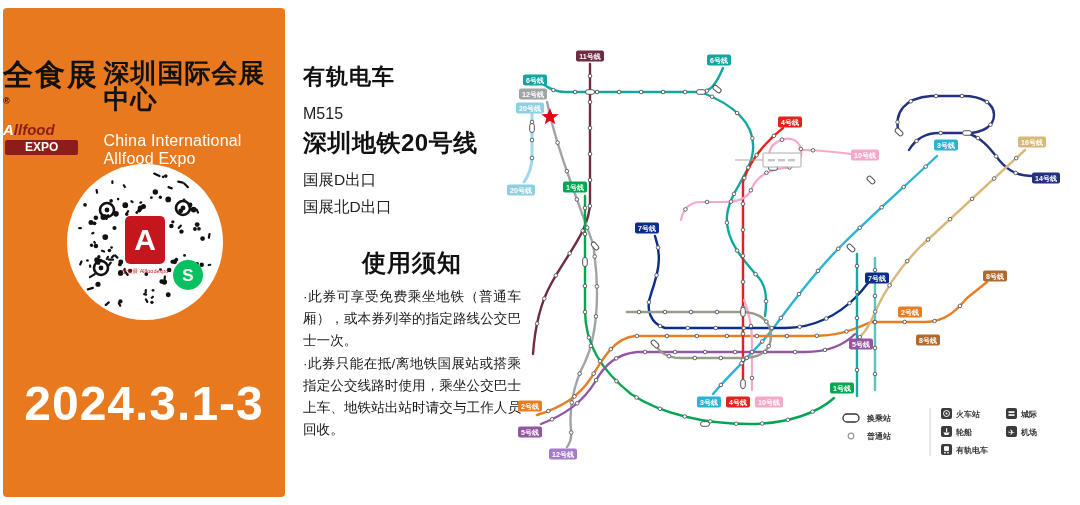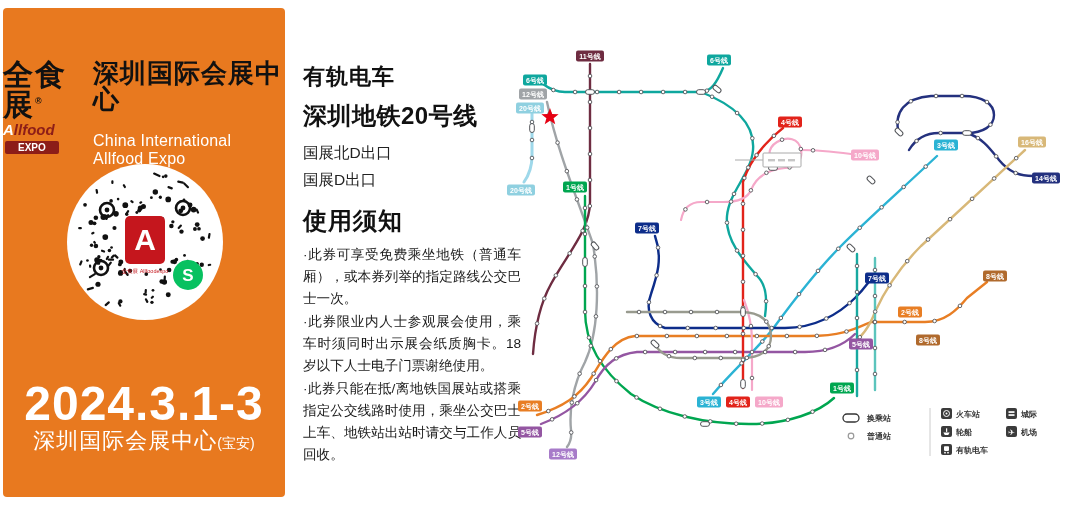--- a/index.html
+++ b/index.html
@@ -12,37 +12,37 @@
     position:absolute; left:3px; top:8px; width:282px; height:489px;
     background:#E8791F; border-radius:4px; color:#fff;
   }
   .logo-row { position:absolute; top:52px; left:0; width:100%; display:flex; justify-content:center; align-items:flex-start; gap:2px; }
   .logo-left { text-align:left; }
   .logo-cn { font-size:30px; font-weight:bold; color:#111; letter-spacing:2px; line-height:1; }
   .logo-reg { font-size:9px; vertical-align:super; color:#111; }
   .logo-en { font-size:15px; font-weight:bold; font-style:italic; line-height:1.1; margin-top:2px; }
   .logo-en .a { color:#fff; }
   .logo-en .rest { color:#8C1D18; }
-  .logo-expo { display:inline-block; background:#8C1D18; color:#fff; font-size:10px; font-style:normal; font-weight:bold; padding:1px 13px; border-radius:2px; margin-left:2px; vertical-align:1px; }
+  .logo-expo { display:inline-block; background:#8C1D18; color:#fff; font-size:12px; font-style:normal; font-weight:bold; padding:1px 20px; border-radius:2px; margin-left:2px; vertical-align:1px; }
   .logo-right { text-align:left; }
   .logo-right-cn { font-size:26px; font-weight:bold; color:#111; letter-spacing:1px; line-height:1; }
   .logo-right-en { font-size:16px; color:#fff; margin-top:20px; letter-spacing:.2px; }
 
   .qr-wrap { position:absolute; left:64px; top:156px; width:156px; height:156px; }
   .date { position:absolute; top:368px; width:100%; text-align:center; font-size:48px; font-weight:bold; letter-spacing:1px; }
   .venue { position:absolute; top:418px; width:100%; text-align:center; font-size:22px; letter-spacing:1px; }
   .venue small { font-size:14px; letter-spacing:0; }
 
   
   .info { position:absolute; left:303px; top:62px; width:218px; color:#111; }
   .info h2 { font-size:22px; font-weight:bold; letter-spacing:1px; }
   .info .routes { margin-top:8px; font-size:16px; line-height:1.7; color:#222; }
   .info .metro-title { font-size:24px; font-weight:bold; letter-spacing:.5px; }
   .info .metro-lines { margin-top:8px; font-size:15.5px; line-height:1.72; color:#222; }
-  .info .notice-title { margin-top:12px; font-size:24px; font-weight:bold; letter-spacing:1px; }
+  .info .notice-title { margin-top:26px; font-size:24px; font-weight:bold; letter-spacing:1px;text-align:center; }
   .info .notice { margin-top:7px; font-size:13.6px; line-height:1.62; color:#1a1a1a; text-align:justify; }
   .info .notice div { margin-bottom:1px; }
 
   
   .map { position:absolute; left:505px; top:10px; width:575px; height:480px; }
 </style>
 </head>
 <body>
 
 <div class="stage">
@@ -178,38 +178,37 @@
           <circle cx="34" cy="104" r="2.4" fill="#111"></circle>
           <rect x="58" y="52" width="40" height="48" rx="5" fill="#C5161D"></rect>
           <text x="78" y="86" text-anchor="middle" font-size="30" font-weight="bold" fill="#fff">A</text>
           <text x="78" y="109" text-anchor="middle" font-size="5.5" fill="#C5161D">全食展 Allfoodexpo</text>
           <circle cx="121" cy="111" r="15" fill="#07C160"></circle>
           <text x="121" y="117" text-anchor="middle" font-size="17" font-weight="bold" fill="#fff">S</text>
         </svg>
     </div>
 
     <div class="date">2024.3.1-3</div>
-    <div class="venue"><span>深圳国际会展中心</span><small>(宝安)</small></div>
   </div>
 
   <div class="info">
     <h2>有轨电车</h2>
     <div class="routes">
+        <div>M515</div>
       </div>
 
     <div class="metro-title">深圳地铁20号线</div>
     <div class="metro-lines">
+        <div>国展D出口</div>
         <div>国展北D出口</div>
-        <div>国展D出口</div>
       </div>
 
     <div class="notice-title">使用须知</div>
     <div class="notice">
         <div>·此券可享受免费乘坐地铁（普通车厢），或本券列举的指定路线公交巴士一次。</div>
-        <div>·此券限业内人士参观展会使用，乘车时须同时出示展会纸质胸卡。18岁以下人士电子门票谢绝使用。</div>
         <div>·此券只能在抵/离地铁国展站或搭乘指定公交线路时使用，乘坐公交巴士上车、地铁站出站时请交与工作人员回收。</div>
       </div>
   </div>
 
   <div class="map">
     <svg id="map-svg" width="575" height="480" viewBox="0 0 575 480">
         <path d="M 38,74 C 46,80 52,82 60,82 L 196,82 C 206,82 212,72 218,58" fill="none" stroke="#0FA79E" stroke-width="2.4" stroke-linecap="round" stroke-linejoin="round"></path>
         <path d="M 196,82 C 232,96 250,116 248,140 C 246,164 224,182 222,206 C 220,230 238,250 254,268 C 262,277 262,292 260,306" fill="none" stroke="#0FA79E" stroke-width="2.4" stroke-linecap="round" stroke-linejoin="round"></path>
         <path d="M 208,384 C 230,358 254,338 270,316 C 292,286 312,260 336,236 C 362,210 398,178 432,146" fill="none" stroke="#2BB3D4" stroke-width="2.4" stroke-linecap="round" stroke-linejoin="round"></path>
         <path d="M 85,54 L 85,192 C 85,220 62,244 46,274 C 36,292 30,316 28,344" fill="none" stroke="#6E2C41" stroke-width="2.4" stroke-linecap="round" stroke-linejoin="round"></path>

